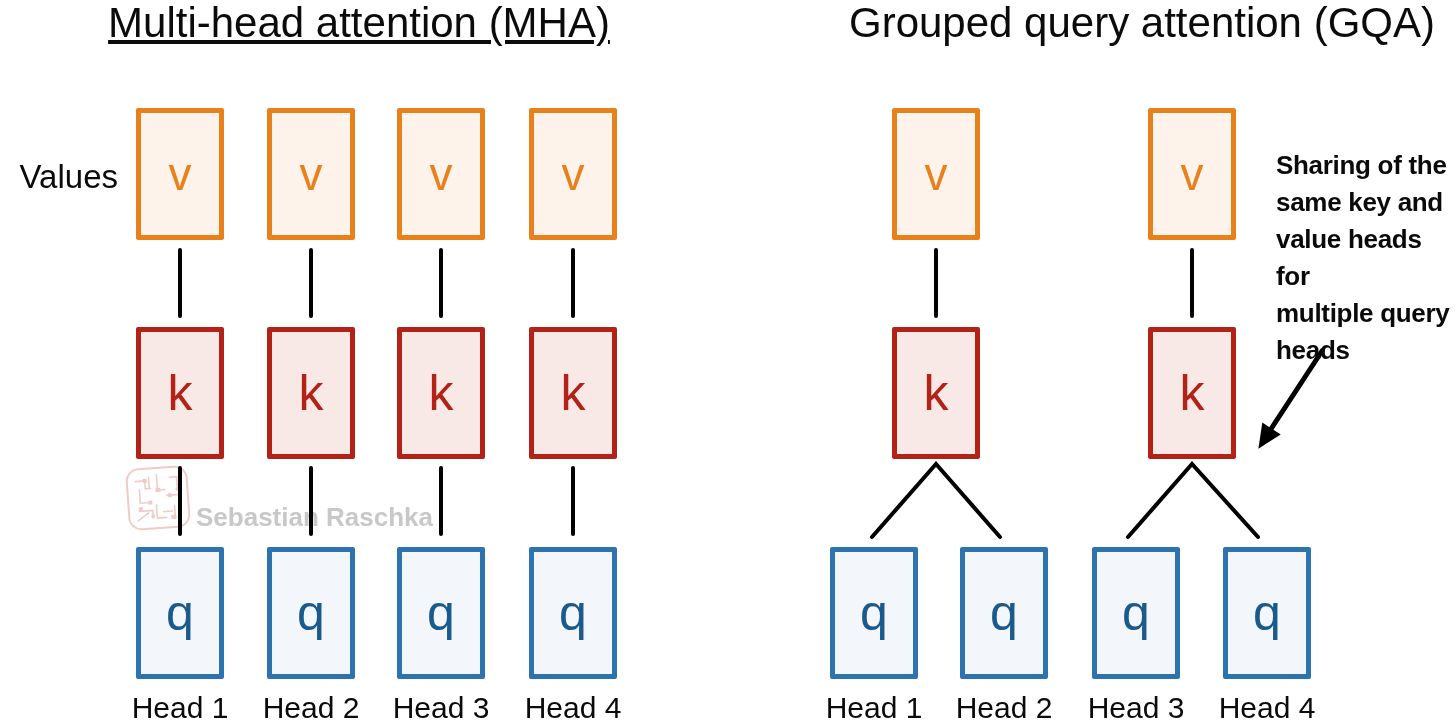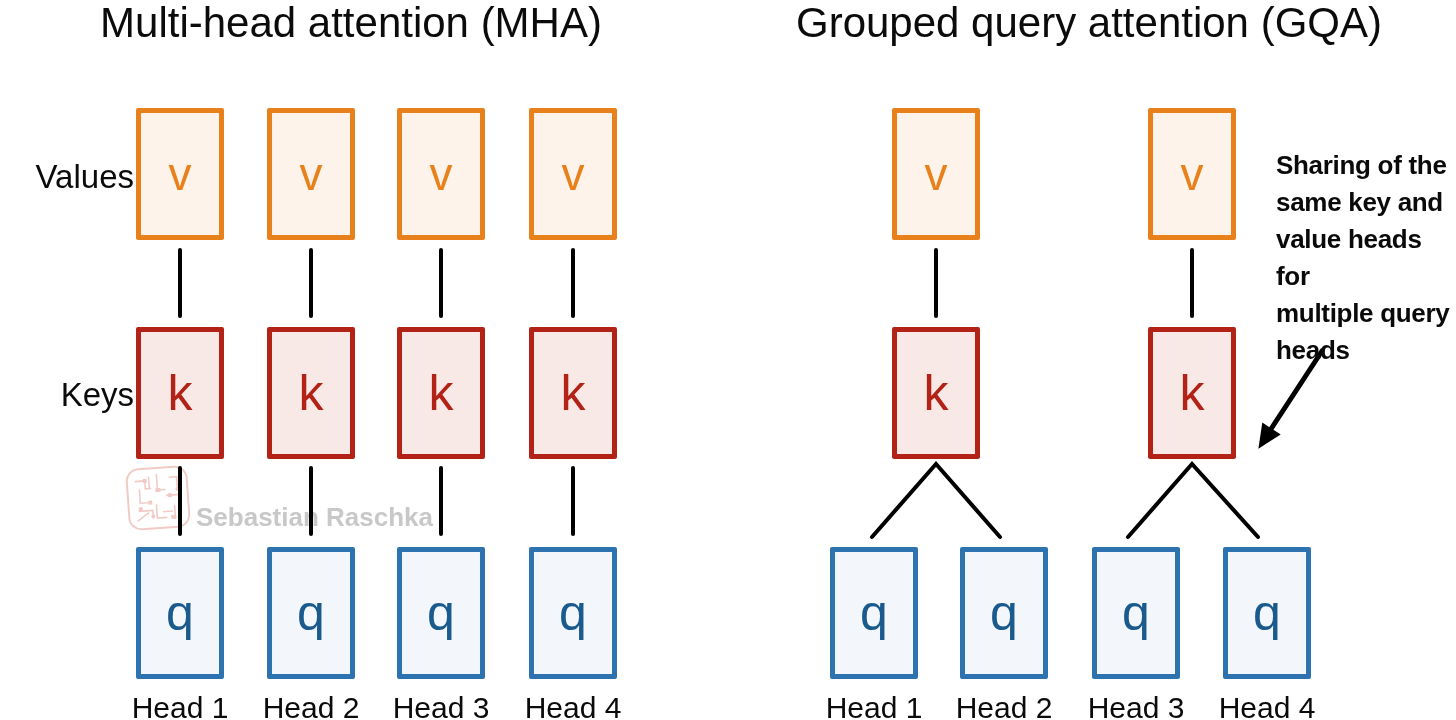--- a/index.html
+++ b/index.html
@@ -25,25 +25,25 @@
   .title{
     position:absolute;
     top:0;
     width:620px;
     text-align:center;
     font-size:42px;
     line-height:46px;
     color:var(--ink);
     white-space:nowrap;
   }
-  .title.left{left:41px;}
-  .title.right{left:779px;}
+  .title.left{left:49px;text-decoration:underline;}
+  .title.right{left:832px;}
   .row-label{
     position:absolute;
-    left:16px;
+    left:0;
     width:118px;
     text-align:right;
     font-size:33px;
     line-height:40px;
     color:var(--ink);
     white-space:nowrap;
   }
   .box{
     position:absolute;
     width:78px;height:122px;
@@ -98,21 +98,20 @@
 </style>
 </head>
 <body>
 
 <div class="canvas">
 
   <div class="title left">Multi-head attention (MHA)</div>
   <div class="title right">Grouped query attention (GQA)</div>
 
   <div class="row-label" style="top:157px;">Values</div>
-  <div class="row-label" style="top:375px;">Keys</div>
 
   <svg class="watermark-logo" viewBox="0 0 64 64">
     <g stroke="#F0C9C4" fill="none" stroke-width="2">
       <rect x="2" y="2" width="60" height="60" rx="12"></rect>
     </g>
     <g stroke="#F0C9C4" fill="none" stroke-width="1.6">
       <path d="M10 14 h10 v8 h6"></path>
       <path d="M14 22 v14 h8"></path>
       <path d="M24 10 v12"></path>
       <path d="M32 8 v16 h8"></path>

